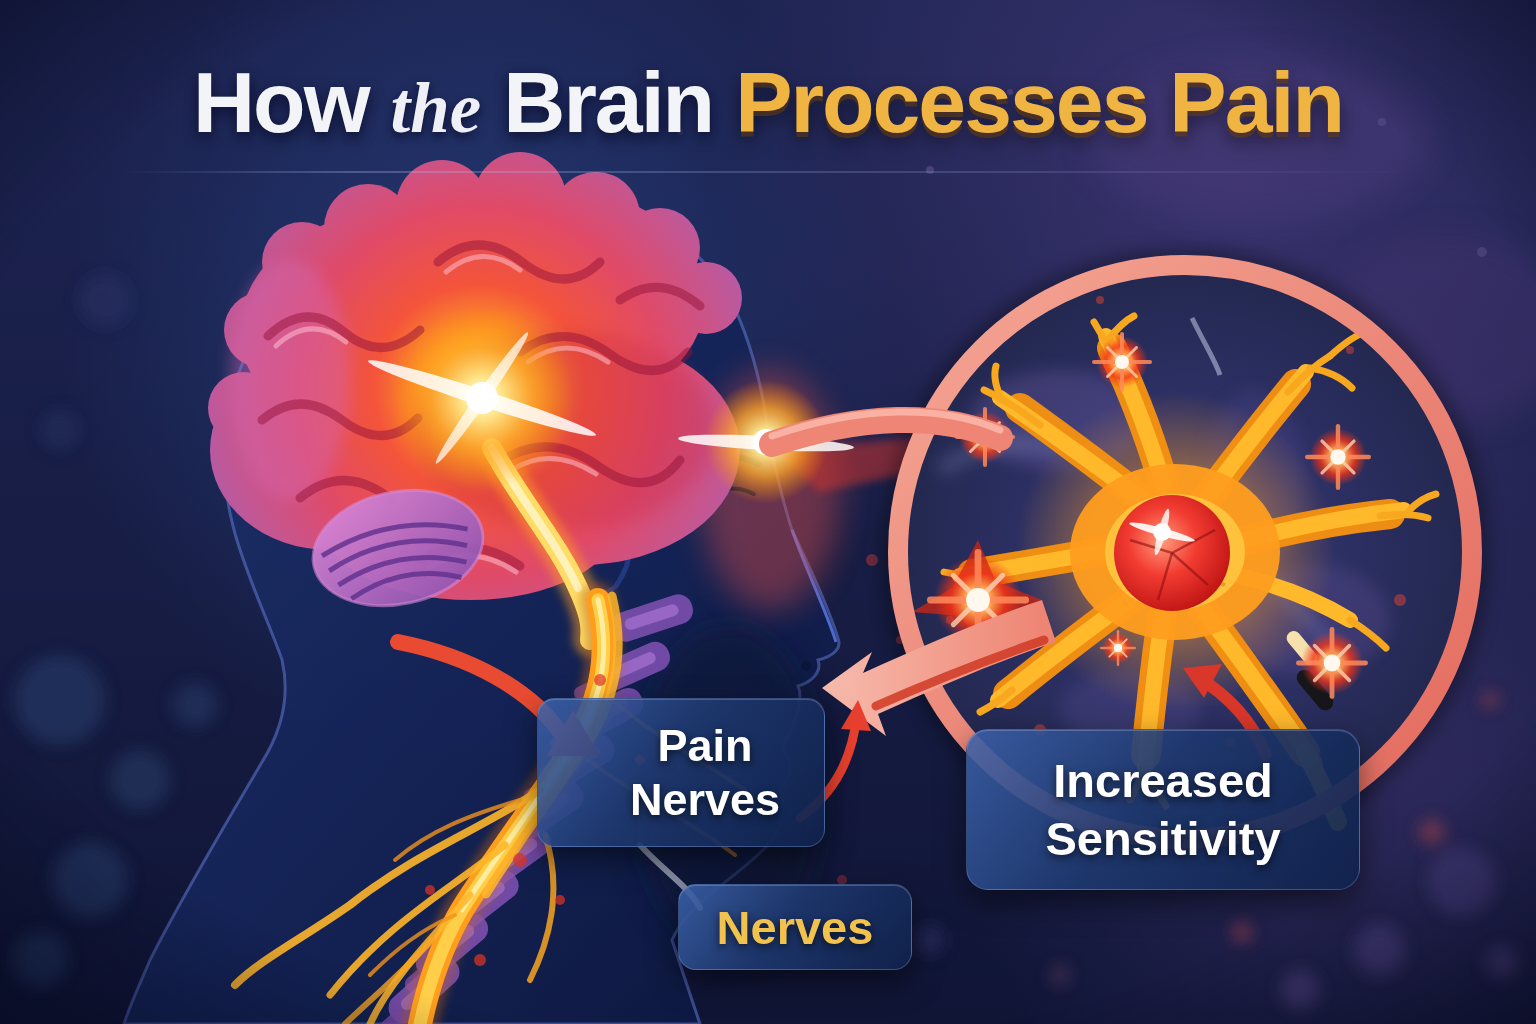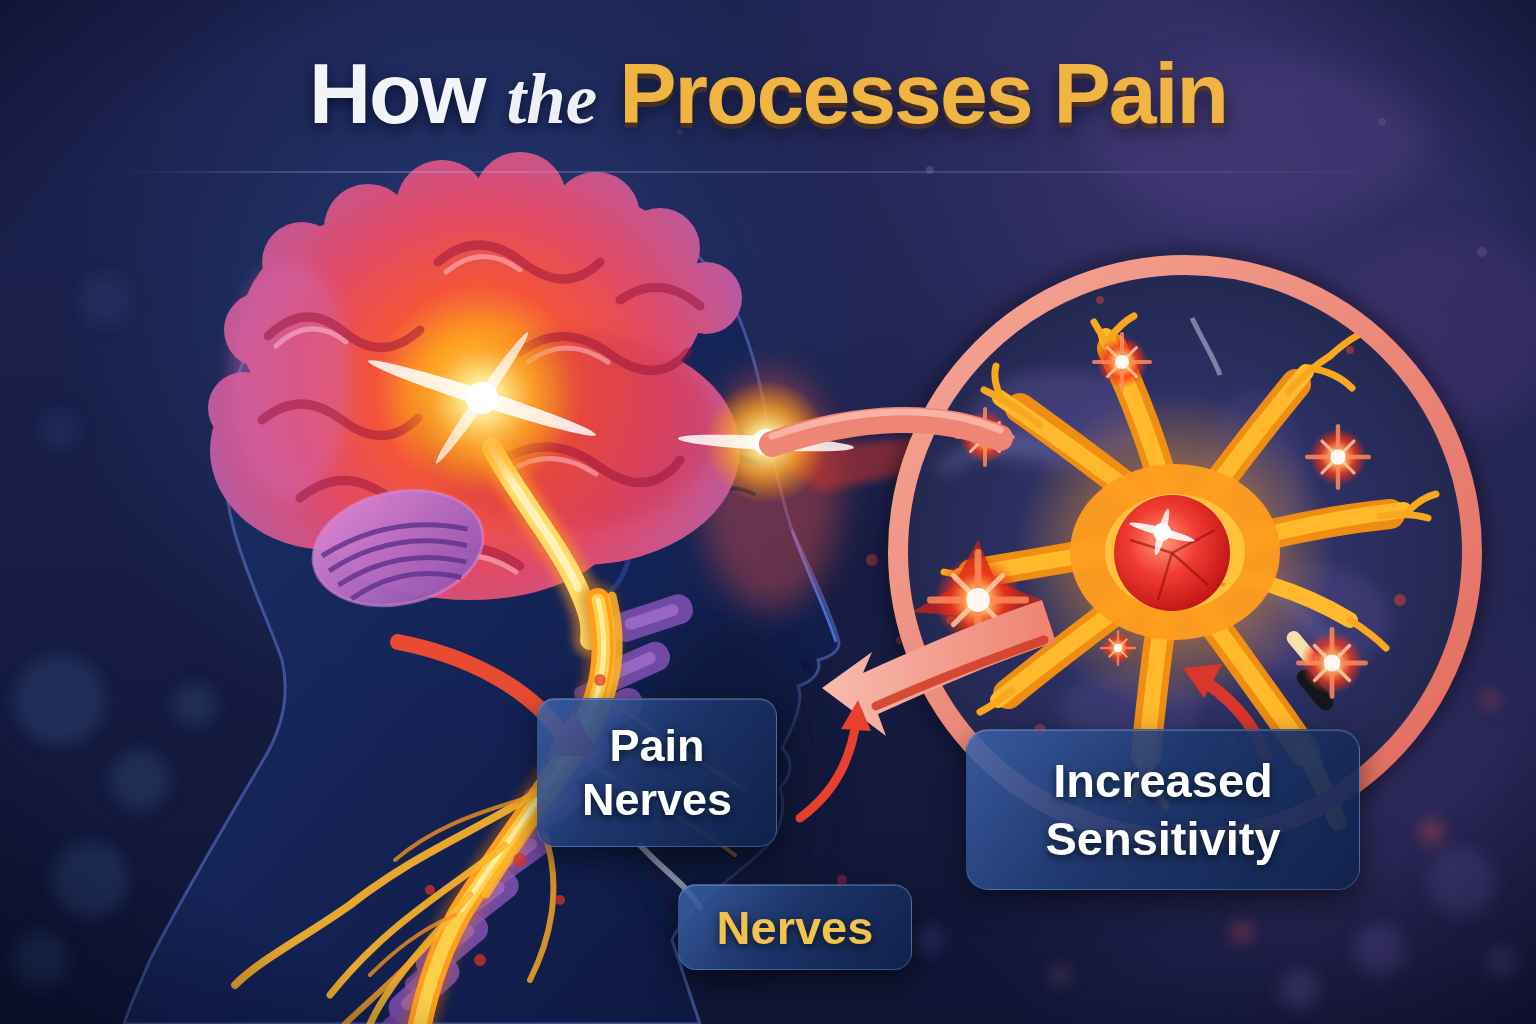--- a/index.html
+++ b/index.html
@@ -13,37 +13,37 @@
     position:absolute;top:44px;left:0;right:0;
     display:flex;justify-content:center;align-items:baseline;gap:22px;
     font-weight:bold;white-space:nowrap;z-index:30;
   }
   .t-big{font-size:86px;letter-spacing:-2px;}
   .t-white{color:#f3f4f8;text-shadow:0 5px 14px rgba(8,10,38,.85);}
   .t-the{
     font-family:"Liberation Serif",serif;font-style:italic;font-weight:bold;
     font-size:71px;color:#eef0f6;text-shadow:0 4px 10px rgba(8,10,38,.8);
   }
-  .t-gold{color:#efb441;text-shadow:0 5px 0 rgba(110,64,8,.5),0 9px 18px rgba(0,0,0,.5);}
+  .t-gold{color:#efb441;text-shadow:0 5px 0 rgba(110,64,8,.5),0 9px 18px rgba(0,0,0,.5);margin-top:9px;}
   .title-divider{
     position:absolute;top:171px;left:118px;width:1302px;height:2px;z-index:30;
     background:linear-gradient(90deg,rgba(170,185,235,0),rgba(170,185,235,.32) 18%,rgba(170,185,235,.18) 70%,rgba(170,185,235,0));
   }
   
   .lbl{
     position:absolute;z-index:40;display:flex;flex-direction:column;
     justify-content:center;align-items:center;text-align:center;
     border-radius:18px;
     background:linear-gradient(128deg,rgba(60,98,170,.88) 0%,rgba(30,56,110,.92) 45%,rgba(16,34,76,.94) 100%);
     border:1.5px solid rgba(150,178,235,.28);
     box-shadow:0 12px 30px rgba(0,0,0,.5), inset 0 1px 0 rgba(200,215,250,.25);
   }
   .lbl .line{display:block;font-weight:bold;color:#ffffff;
     text-shadow:0 3px 8px rgba(0,0,0,.65);}
-  .lbl-pain{left:537px;top:698px;width:238px;height:147px;}
+  .lbl-pain{left:537px;top:698px;width:238px;height:147px;padding-left:48px;}
   .lbl-pain .line{font-size:45px;line-height:1.2;}
   .lbl-nerves{left:678px;top:884px;width:232px;height:84px;}
   .lbl-nerves .line{font-size:47px;color:#f2c24e;}
   .lbl-incr{left:966px;top:729px;width:392px;height:159px;border-radius:22px;}
   .lbl-incr .line{font-size:47px;line-height:1.22;}
 </style>
 </head>
 <body>
 
 <div class="stage">
@@ -484,20 +484,21 @@
     <polygon points="1183,668 1222,664 1204,698" fill="#d8372a"></polygon>
   </g>
 </g>
 
 <rect width="1536" height="1024" fill="url(#gVign)"></rect>
 </svg>
 
 <div class="title-row">
   <span class="t-big t-white">How</span>
   <span class="t-the">the</span>
+  <span class="t-big t-white">Brain</span>
   <span class="t-big t-gold">Processes Pain</span>
 </div>
 <div class="title-divider"></div>
 
 <div class="lbl lbl-pain">
   <span class="line">Pain</span>
   <span class="line">Nerves</span>
 </div>
 <div class="lbl lbl-incr">
   <span class="line">Increased</span>

